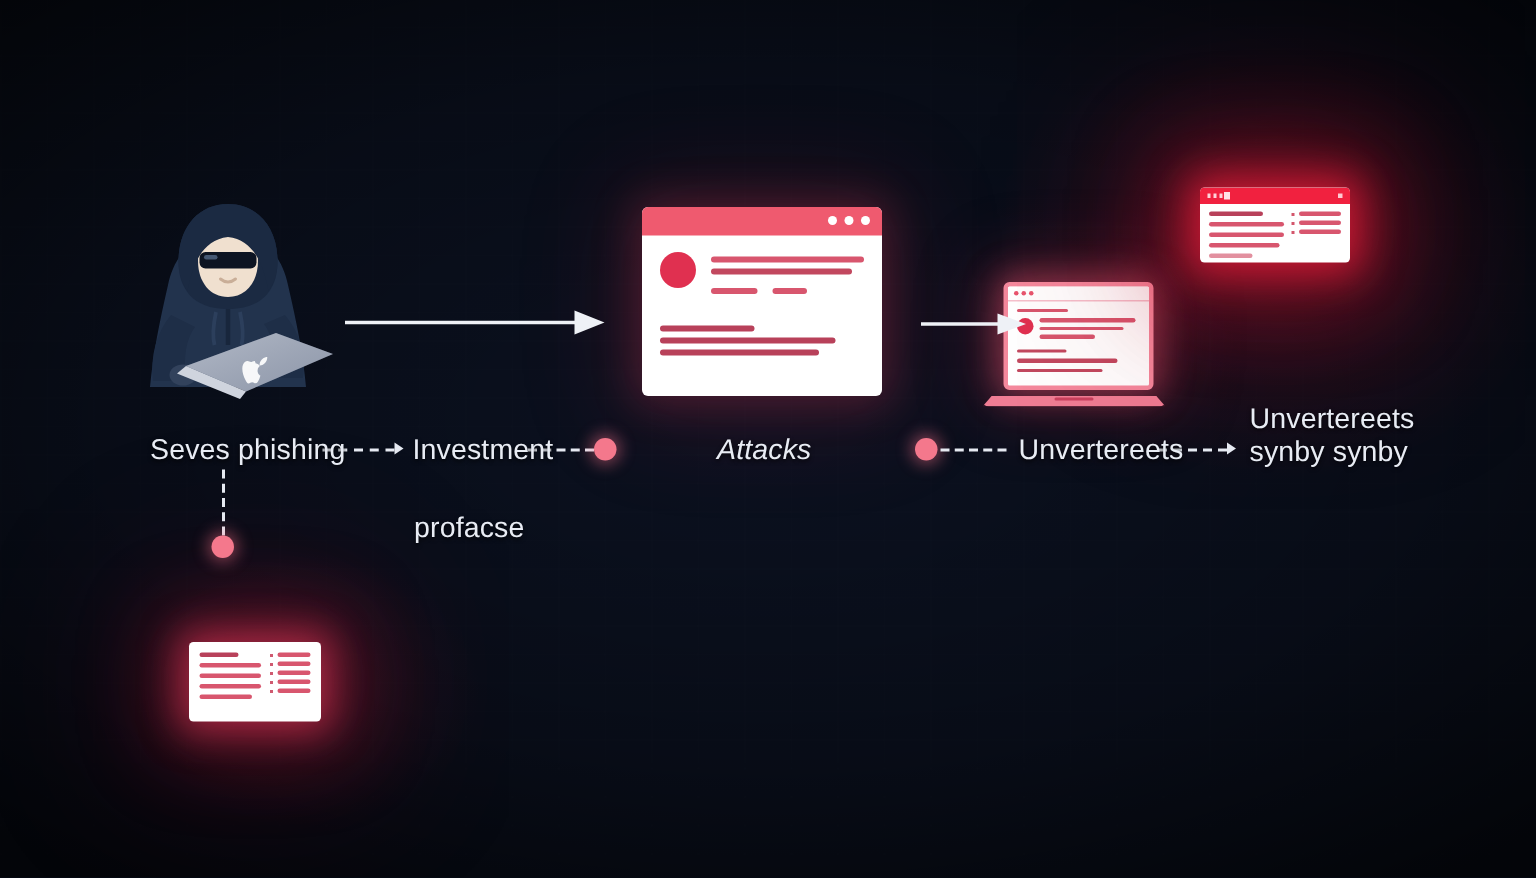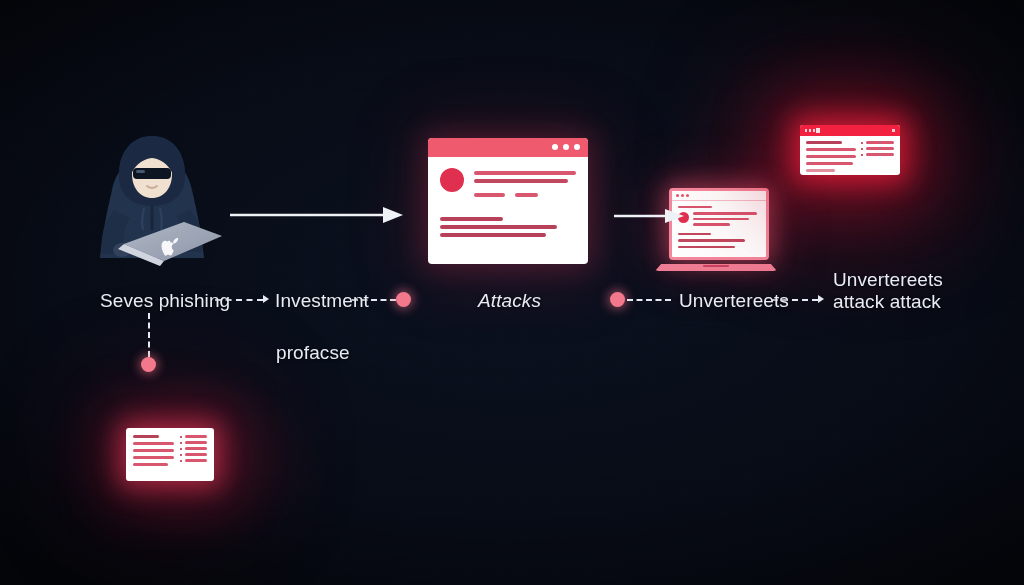--- a/index.html
+++ b/index.html
@@ -403,15 +403,15 @@
   <div class="label" style="left:100px; top:290px;">Seves phishing</div>
 
   <div class="label" style="left:275px; top:290px;text-align:right;">Investment</div>
   <div class="label" style="left:276px; top:312px;margin-top:30px;">profacse</div>
 
   <div class="label" style="left:478px; top:290px;font-style:italic;">Attacks</div>
 
   <div class="label" style="left:679px; top:290px;">Unvertereets</div>
 
   <div class="label" style="left:833px; top:269px;">Unvertereets</div>
-  <div class="label" style="left:833px; top:291px;">attack attack</div>
+  <div class="label" style="left:833px; top:291px;">synby synby</div>
 
 </div>
 
 </body></html>

